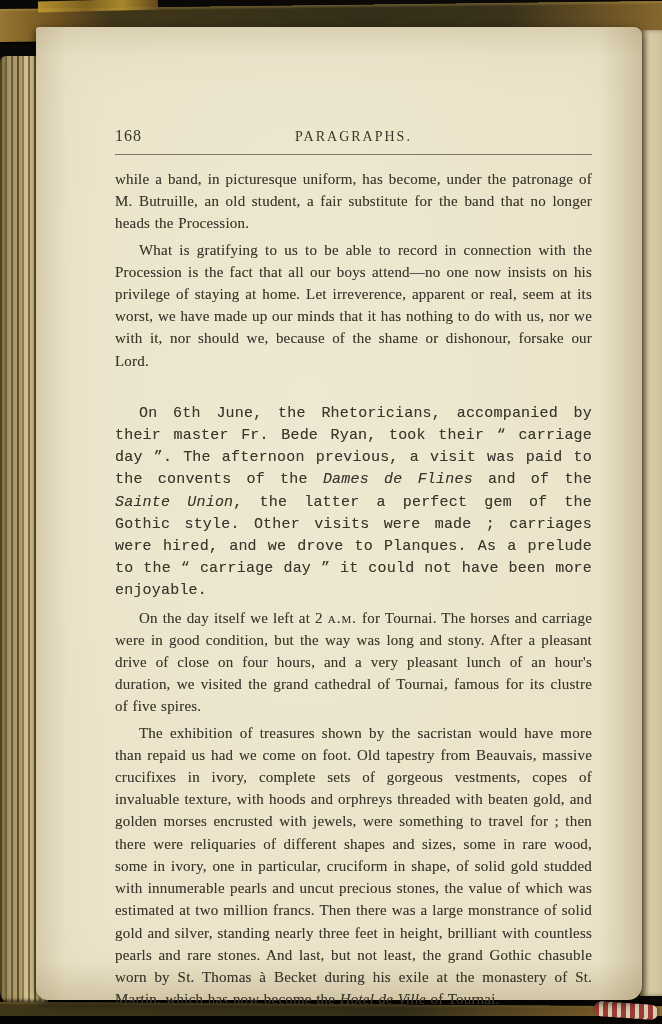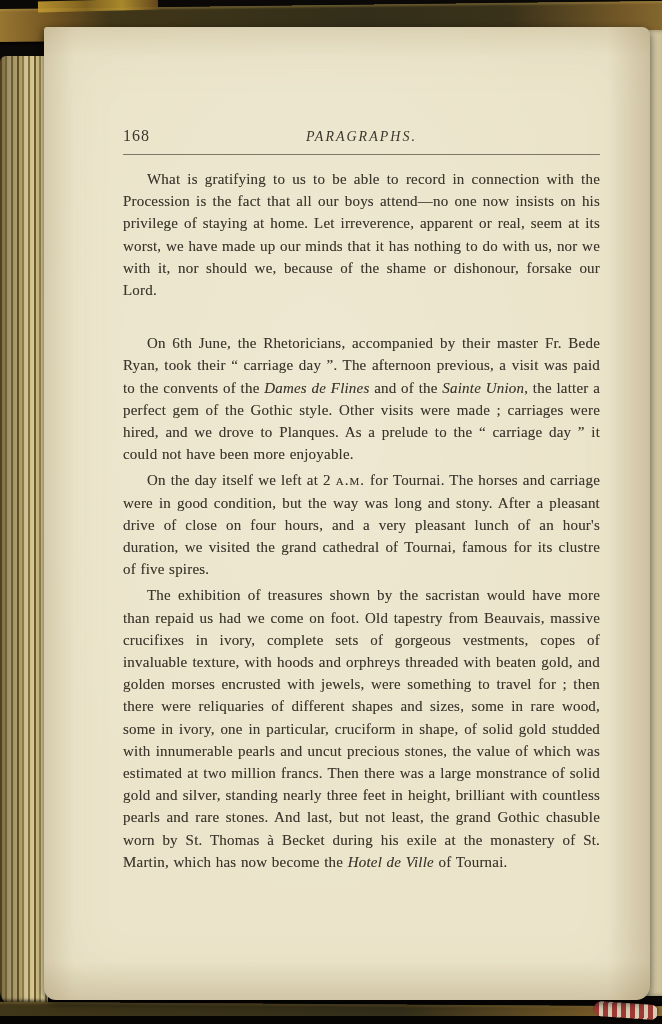--- a/index.html
+++ b/index.html
@@ -59,54 +59,54 @@
   }
   .cover-bottom{
     position:absolute;left:-6px;bottom:4px;width:680px;height:16px;
     transform:rotate(0.4deg);
     background:linear-gradient(90deg,#403619 0%,#332e19 60%,#6e5526 86%,#8a6a30 96%);
     box-shadow:0 -2px 3px rgba(0,0,0,.6), inset 0 2px 2px rgba(170,140,70,.3);
   }
   .black-bottom{position:absolute;left:0;bottom:0;width:100%;height:8px;background:#060504;}
   
   .page{
-    position:absolute;left:44px;top:27px;width:606px;height:973px;
+    position:absolute;left:36px;top:27px;width:606px;height:973px;
     background:
       radial-gradient(ellipse at 45% 40%, rgba(255,255,255,.16), rgba(0,0,0,0) 65%),
       linear-gradient(90deg, rgba(120,95,45,.14) 0, rgba(120,95,45,0) 5%, rgba(120,95,45,0) 93%, rgba(120,95,45,.22) 100%),
       linear-gradient(180deg, rgba(120,95,45,.10) 0, rgba(120,95,45,0) 3%, rgba(120,95,45,0) 96%, rgba(120,95,45,.18) 100%),
       var(--page-paper);
     border-radius:3px 8px 14px 12px;
     box-shadow:0 3px 8px rgba(0,0,0,.65), inset 0 0 70px rgba(140,115,60,.14);
   }
   .page-inner{padding:100px 50px 0 79px;color:var(--ink);}
   .page-header{
     display:grid;grid-template-columns:1fr auto 1fr;align-items:baseline;
   }
   .page-number{
     font-size:16px;letter-spacing:1px;justify-self:start;
     font-variant-numeric:oldstyle-nums;
   }
   .running-head{
-    font-size:14px;letter-spacing:2px;justify-self:center;font-style:italic;
+    font-size:14px;letter-spacing:2px;justify-self:center;
   }
   .header-rule{
     border:none;border-top:1.2px solid #6b6354;margin:9px 0 0 0;
     opacity:.85;
   }
   .text-block{margin-top:13px;}
   .text-block p{
     margin:0 0 4px 0;
     font-size:15px;line-height:22.2px;
     text-align:justify;letter-spacing:.2px;word-spacing:.6px;
     color:var(--ink);
     text-shadow:0 0 .4px rgba(59,53,44,.4);
   }
   .text-block p.indent{text-indent:24px;}
-  .text-block p.space-before{margin-top:31px;}
+  .text-block p.space-before{margin-top:31px;font-family:Liberation Mono, monospace;}
   .text-block i{font-style:italic;}
   .text-block .sc{font-variant:small-caps;letter-spacing:1px;}
 </style>
 </head>
 <body>
 
 <div class="scene">
 
   <div class="cover-top"></div>
   <div class="gold-fleck-top-left"></div>
@@ -124,20 +124,21 @@
 
       <div class="page-header">
         <span class="page-number">168</span>
         <span class="running-head">PARAGRAPHS.</span>
         <span></span>
       </div>
 
       <hr class="header-rule">
 
       <div class="text-block">
+          <p><span>while a band, in picturesque uniform, has become, under the patronage of M. Butruille, an old student, a fair substitute for the band that no longer heads the Procession.</span></p>
           <p class="indent"><span>What is gratifying to us to be able to record in connection with the Procession is the fact that all our boys attend—no one now insists on his privilege of staying at home. Let irreverence, apparent or real, seem at its worst, we have made up our minds that it has nothing to do with us, nor we with it, nor should we, because of the shame or dishonour, forsake our Lord.</span></p>
           <p class="indent space-before"><span>On 6th June, the Rhetoricians, accompanied by their master Fr. Bede Ryan, took their “ carriage day ”. The afternoon previous, a visit was paid to the convents of the </span><i>Dames de Flines</i><span> and of the </span><i>Sainte Union</i><span>, the latter a perfect gem of the Gothic style. Other visits were made ; carriages were hired, and we drove to Planques. As a prelude to the “ carriage day ” it could not have been more enjoyable.</span></p>
           <p class="indent"><span>On the day itself we left at 2 </span><span class="sc">a.m.</span><span> for Tournai. The horses and carriage were in good condition, but the way was long and stony. After a pleasant drive of close on four hours, and a very pleasant lunch of an hour's duration, we visited the grand cathedral of Tournai, famous for its clustre of five spires.</span></p>
           <p class="indent"><span>The exhibition of treasures shown by the sacristan would have more than repaid us had we come on foot. Old tapestry from Beauvais, massive crucifixes in ivory, complete sets of gorgeous vestments, copes of invaluable texture, with hoods and orphreys threaded with beaten gold, and golden morses encrusted with jewels, were something to travel for ; then there were reliquaries of different shapes and sizes, some in rare wood, some in ivory, one in particular, cruciform in shape, of solid gold studded with innumerable pearls and uncut precious stones, the value of which was estimated at two million francs. Then there was a large monstrance of solid gold and silver, standing nearly three feet in height, brilliant with countless pearls and rare stones. And last, but not least, the grand Gothic chasuble worn by St. Thomas à Becket during his exile at the monastery of St. Martin, which has now become the </span><i>Hotel de Ville</i><span> of Tournai.</span></p>
         </div>
 
     </div>
   </div>
 
 </div>

